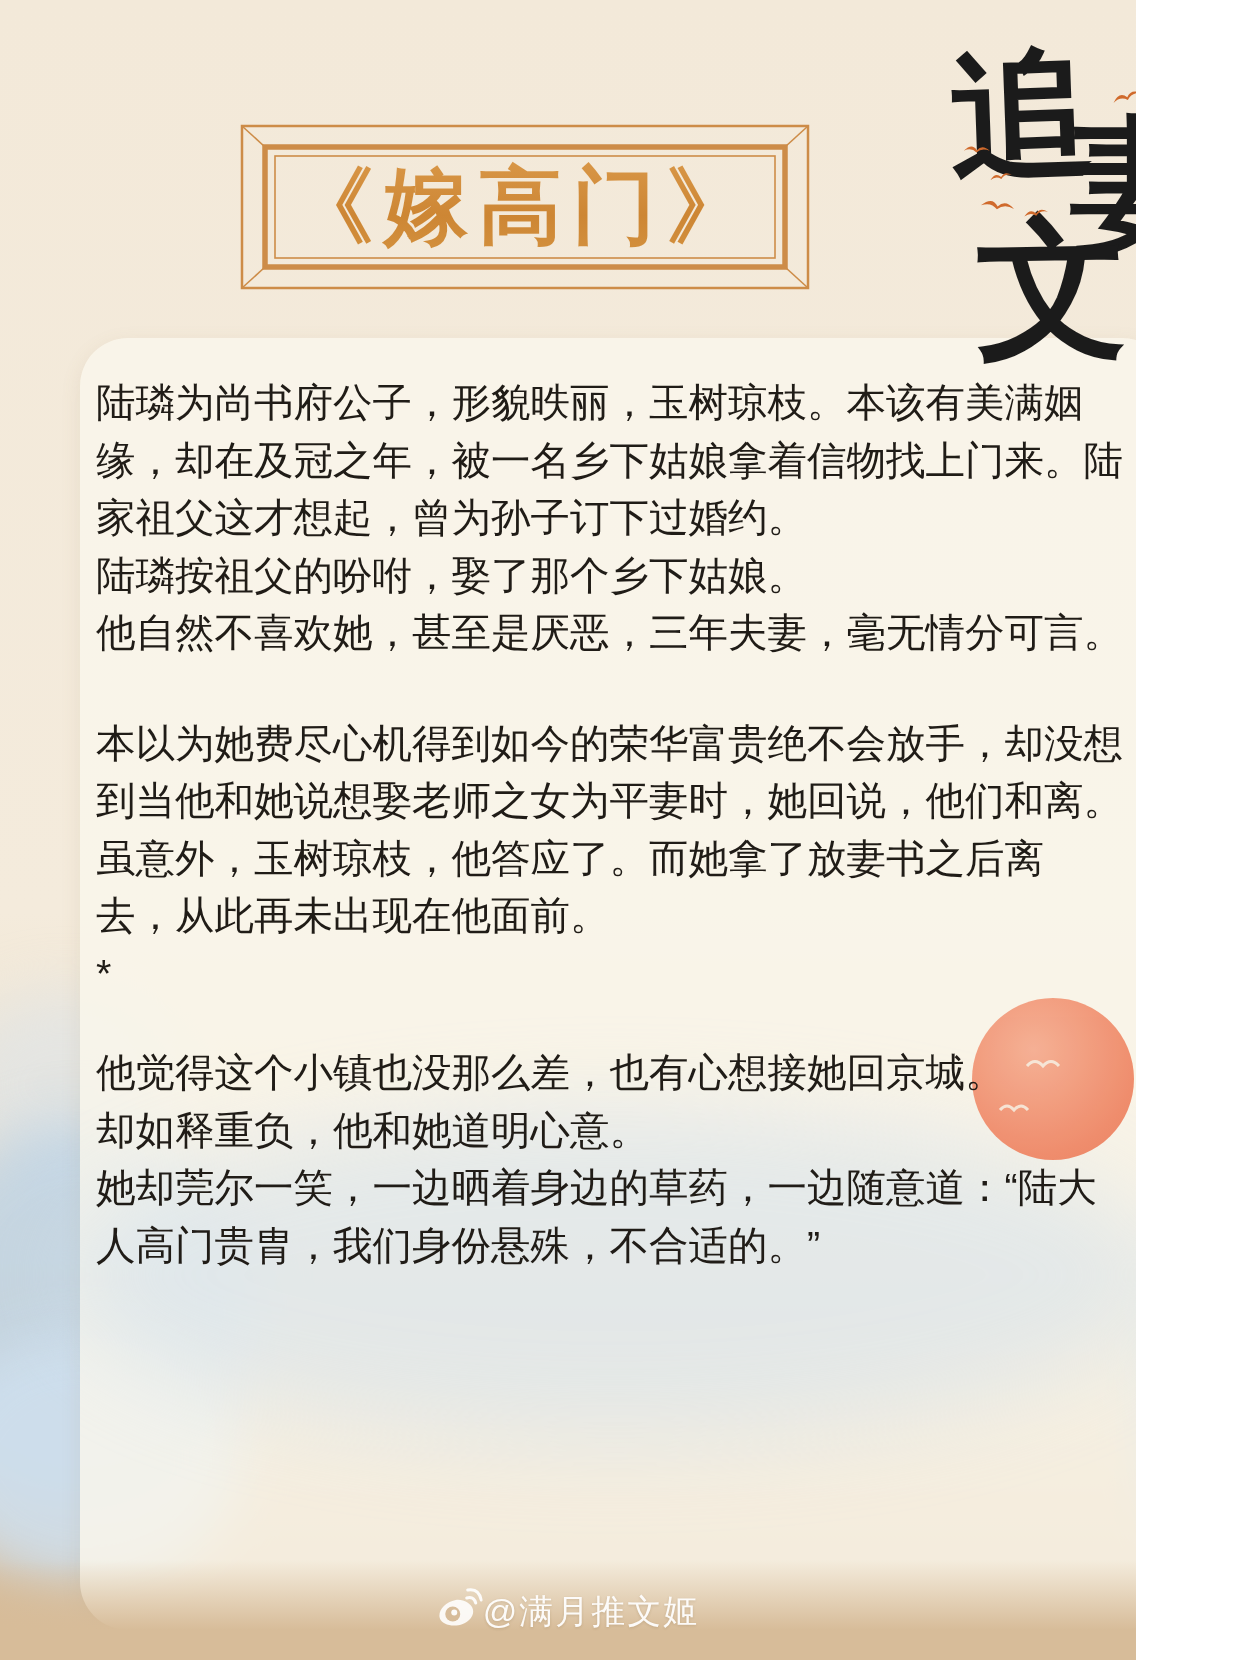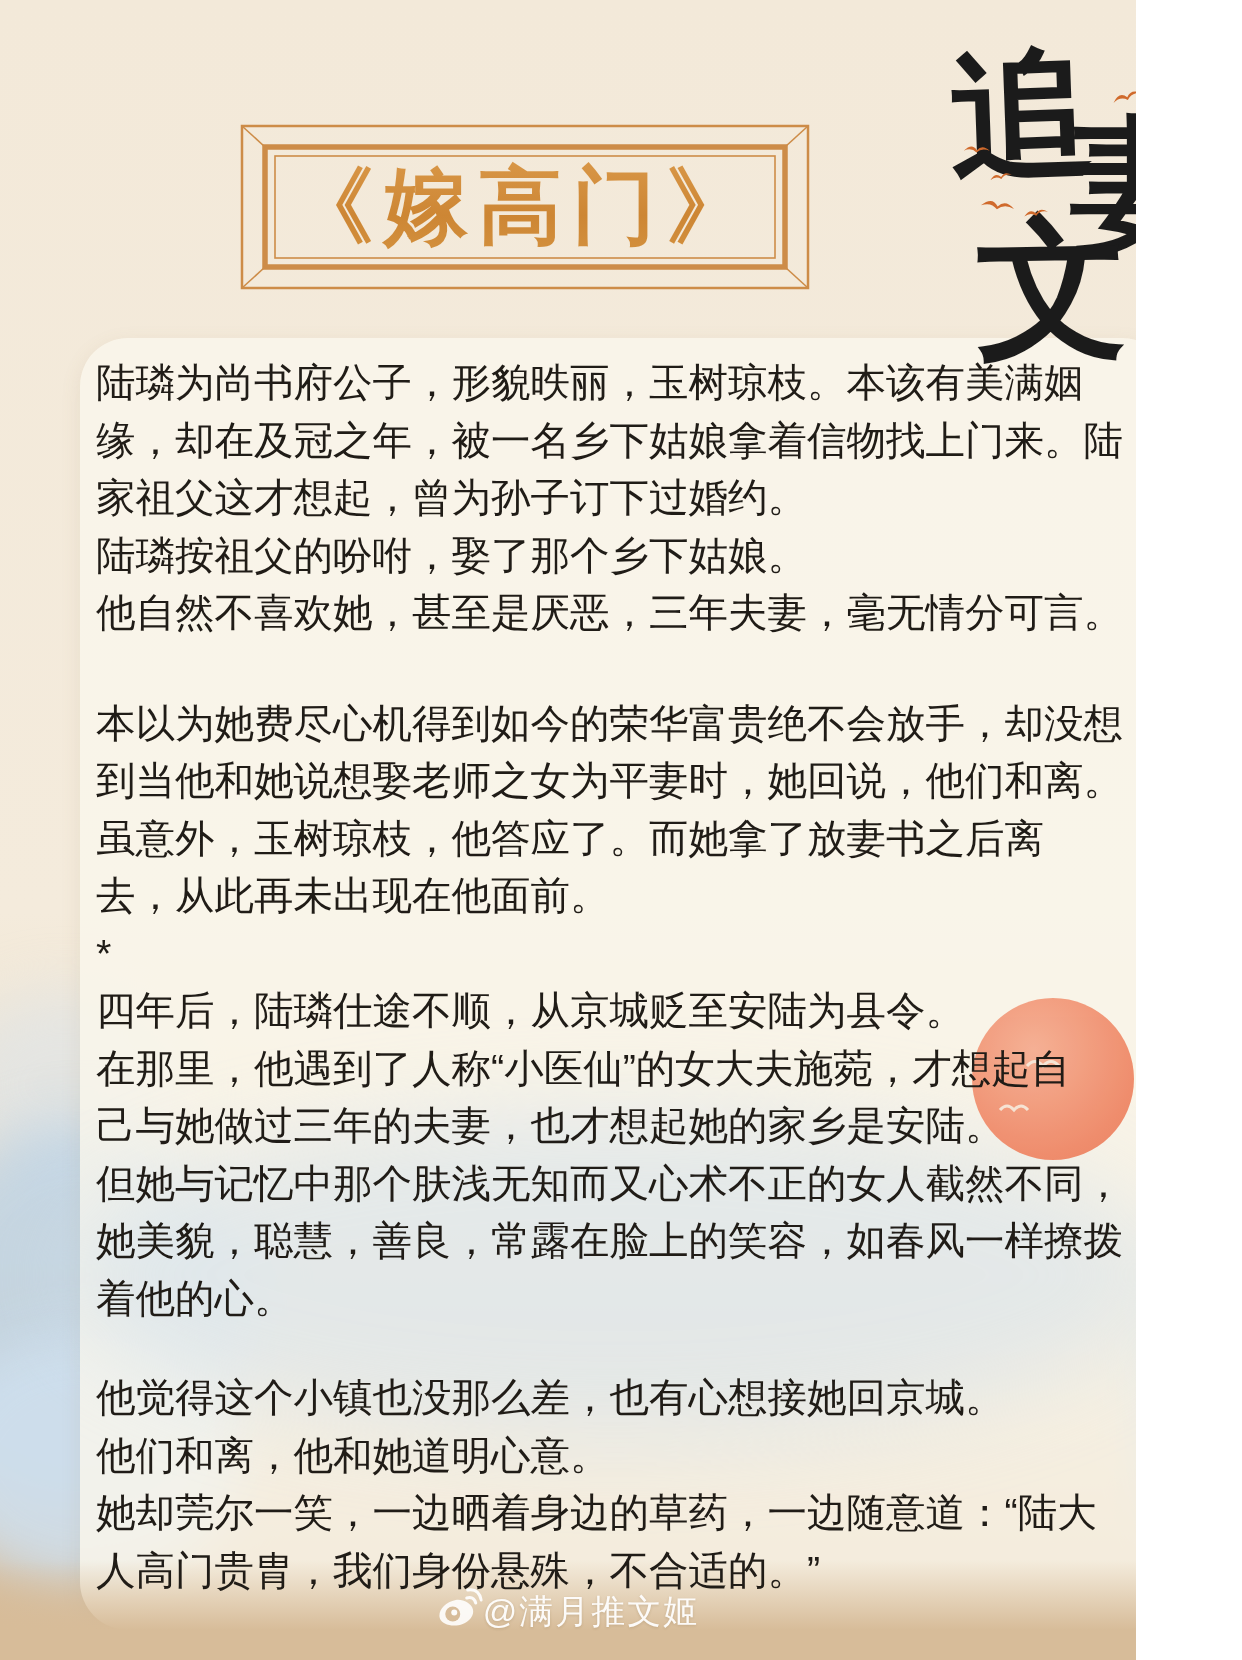--- a/index.html
+++ b/index.html
@@ -46,21 +46,21 @@
     position:absolute; font-family:"Liberation Serif", serif; font-weight:900;
     color:var(--badge); line-height:1;
   }
   .bc0{left:950px; top:44px;  font-size:142px; transform:rotate(-2deg);}
   .bc1{left:1070px; top:114px; font-size:142px;}
   .bc2{left:976px; top:214px; font-size:152px; transform:rotate(-1deg);}
   .bird{position:absolute; color:var(--bird);}
   .bird svg{display:block; fill:currentColor;}
   
   .story{
-    position:absolute; left:96px; top:354px; width:1074px;
+    position:absolute; left:96px; top:374px; width:1074px;
     font-size:39.5px; line-height:57.5px; color:var(--text);
     letter-spacing:0;
   }
   .para{white-space:pre-line; margin:0;}
   .para.gap-l{margin-top:53px;}
   .para.gap-m{margin-top:42px;}
   
   .footer{
     position:absolute; left:50%; top:1588px; transform:translateX(-50%);
     display:flex; align-items:center; 
@@ -143,28 +143,22 @@
     <p class="para">陆璘为尚书府公子，形貌昳丽，玉树琼枝。本该有美满姻
 缘，却在及冠之年，被一名乡下姑娘拿着信物找上门来。陆
 家祖父这才想起，曾为孙子订下过婚约。
 陆璘按祖父的吩咐，娶了那个乡下姑娘。
 他自然不喜欢她，甚至是厌恶，三年夫妻，毫无情分可言。</p>
     <p class="para gap-l">本以为她费尽心机得到如今的荣华富贵绝不会放手，却没想
 到当他和她说想娶老师之女为平妻时，她回说，他们和离。
 虽意外，玉树琼枝，他答应了。而她拿了放妻书之后离
 去，从此再未出现在他面前。
 *</p>
-    <p class="para">四年后，陆璘仕途不顺，从京城贬至安陆为县令。
-在那里，他遇到了人称“小医仙”的女大夫施菀，才想起自
-己与她做过三年的夫妻，也才想起她的家乡是安陆。
-但她与记忆中那个肤浅无知而又心术不正的女人截然不同，
-她美貌，聪慧，善良，常露在脸上的笑容，如春风一样撩拨
-着他的心。</p>
     <p class="para gap-m">他觉得这个小镇也没那么差，也有心想接她回京城。
-他们和离，他和她道明心意。
+却如释重负，他和她道明心意。
 她却莞尔一笑，一边晒着身边的草药，一边随意道：“陆大
 人高门贵胄，我们身份悬殊，不合适的。”</p>
   </div>
 
   <div class="footer">
     <span>
       <svg width="46" height="40" viewBox="0 0 46 40">
         <path d="M19 12 C8 14 1 23 3 30 C5 37 17 39.5 26 36 C34 33 38.5 25.5 35.5 19.5 C33.5 15.5 27 11 19 12 Z" fill="#ffffff" opacity="0.95"></path>
         <circle cx="16" cy="26" r="7.5" fill="#d7bc99"></circle>
         <circle cx="17.5" cy="24.5" r="3" fill="#ffffff"></circle>

